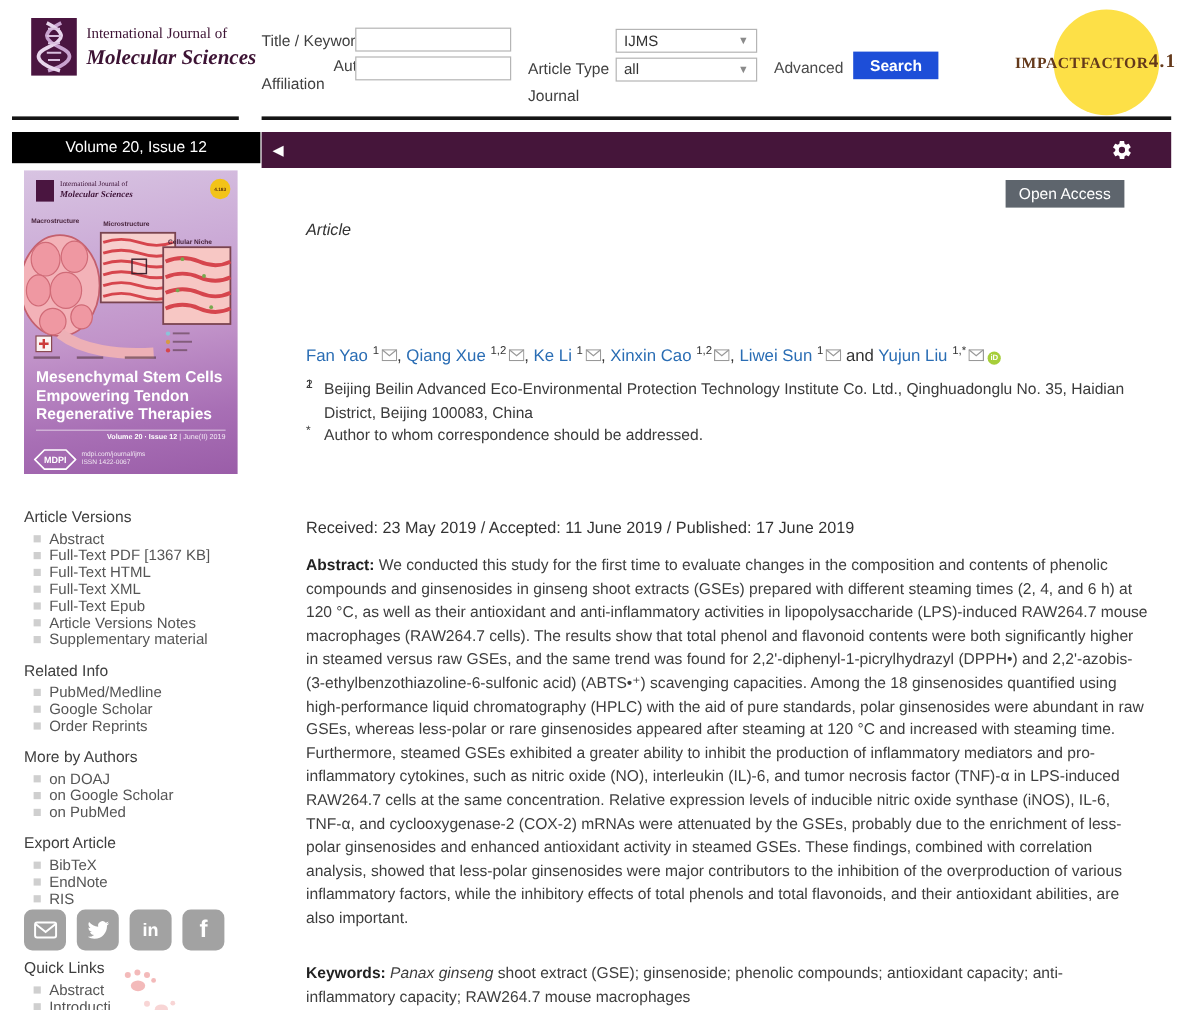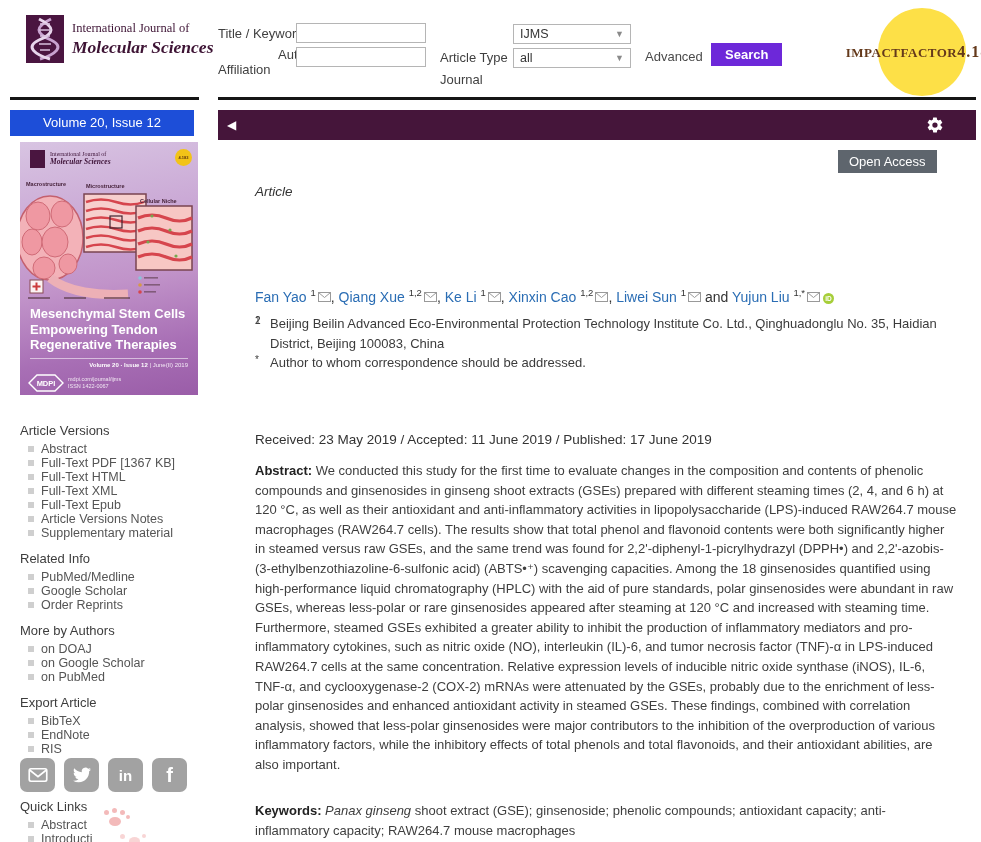--- a/index.html
+++ b/index.html
@@ -11,35 +11,35 @@
   .logo-sq svg{display:block;margin:2px auto;}
   .logo-text{position:absolute;left:72px;top:21px;color:#3d1334;}
   .logo-l1{font-family:"Liberation Serif",serif;font-size:12.5px;display:block;}
   .logo-l2{font-family:"Liberation Serif",serif;font-size:17.5px;font-weight:bold;font-style:italic;display:block;margin-top:1px;}
   .f-label{position:absolute;font-size:13px;color:#3f3f3f;}
   .f-input{position:absolute;width:120px;height:18px;border:1px solid #b5b5b5;background:#fff;font-size:12px;padding:0 4px;box-sizing:content-box;}
   .f-select{position:absolute;width:118px;height:20px;border:1px solid #b5b5b5;background:#fff;font-size:12.5px;color:#333;
             display:flex;align-items:center;justify-content:space-between;padding:0 6px;box-sizing:border-box;cursor:default;}
   .f-select .arr{color:#8a8a8a;font-size:9px;}
   .advanced{position:absolute;left:645px;top:49px;font-size:13px;color:#4a4a4a;cursor:pointer;}
-  .search-btn{position:absolute;left:711px;top:43px;background:#6d28d9;color:#fff;font-size:13px;font-weight:bold;
+  .search-btn{position:absolute;left:711px;top:43px;background:#1d4ed8;color:#fff;font-size:13px;font-weight:bold;
               padding:4px 14px;border:none;cursor:pointer;}
   .if-badge{position:absolute;left:878px;top:8px;width:88px;height:88px;border-radius:50%;background:#fde047;
             display:flex;flex-direction:row;align-items:center;justify-content:center;
             font-family:"Liberation Serif",serif;font-weight:bold;color:#64391b;text-align:center;}
   .if-badge .ifl{font-size:13px;line-height:13px;letter-spacing:.5px;}
   .if-badge .ifv{font-size:16px;line-height:18px;letter-spacing:1px;}
 
   
   .rule{position:absolute;top:97px;height:3px;background:#151515;}
   .rule-left{left:10px;width:189px;}
   .rule-right{left:218px;width:758px;}
 
   
-  .issue-banner{position:absolute;left:10px;top:110px;width:184px;height:26px;background:#1d4ed8;color:#fff;
+  .issue-banner{position:absolute;left:10px;top:110px;width:207px;height:26px;background:#000000;color:#fff;
                 font-size:13px;text-align:center;line-height:26px;}
   .cover{position:absolute;left:20px;top:142px;width:178px;height:253px;overflow:hidden;
          background:linear-gradient(170deg,#d8c4e2 0%,#cbaad6 30%,#c193c9 55%,#a86fb5 80%,#9a5da8 100%);}
   .cover-head{position:absolute;left:8px;top:7px;right:6px;height:24px;}
   .chead-sq{position:absolute;left:2px;top:1px;width:15px;height:18px;background:#4a1540;}
   .chead-tx{position:absolute;left:22px;top:2px;color:#3c1136;}
   .chead-l1{display:block;font-family:"Liberation Serif",serif;font-size:6px;}
   .chead-l2{display:block;font-family:"Liberation Serif",serif;font-size:7.5px;font-weight:bold;font-style:italic;}
   .chead-if{position:absolute;right:0;top:0;width:17px;height:17px;border-radius:50%;background:#f2c318;
             color:#5d330f;font-size:4px;font-weight:bold;text-align:center;line-height:17px;}

